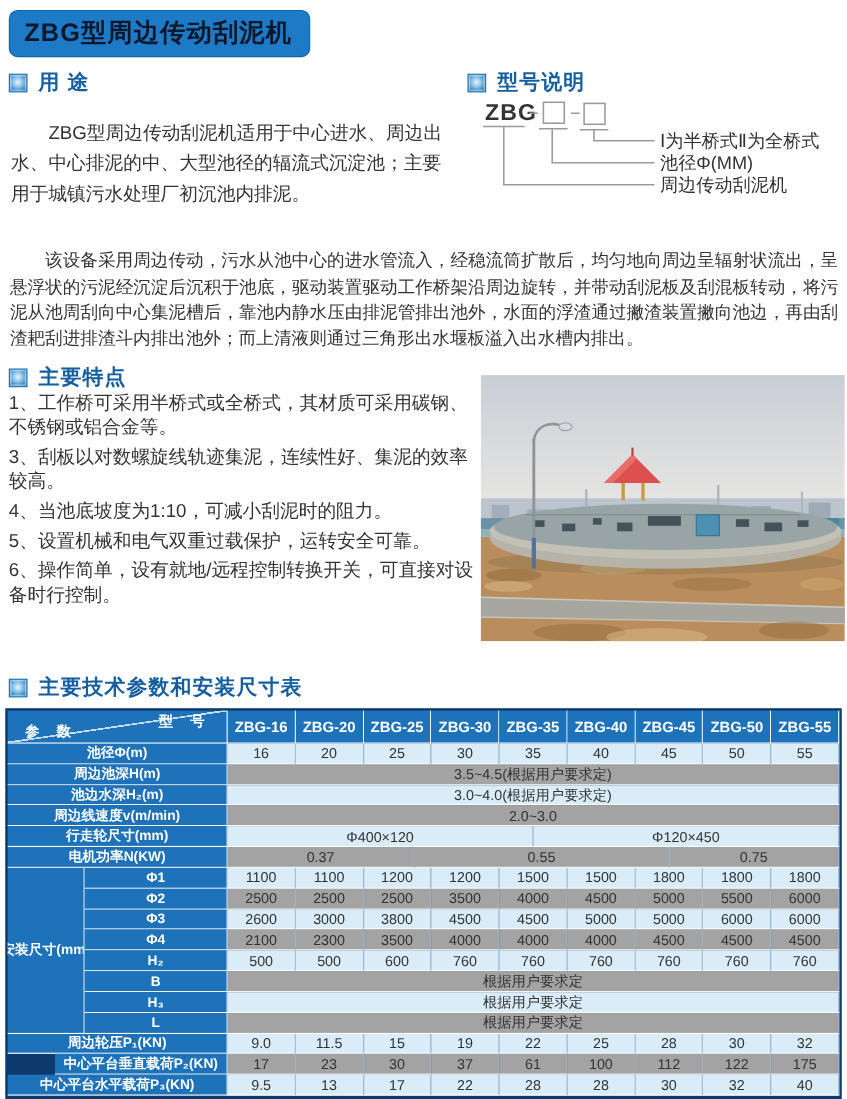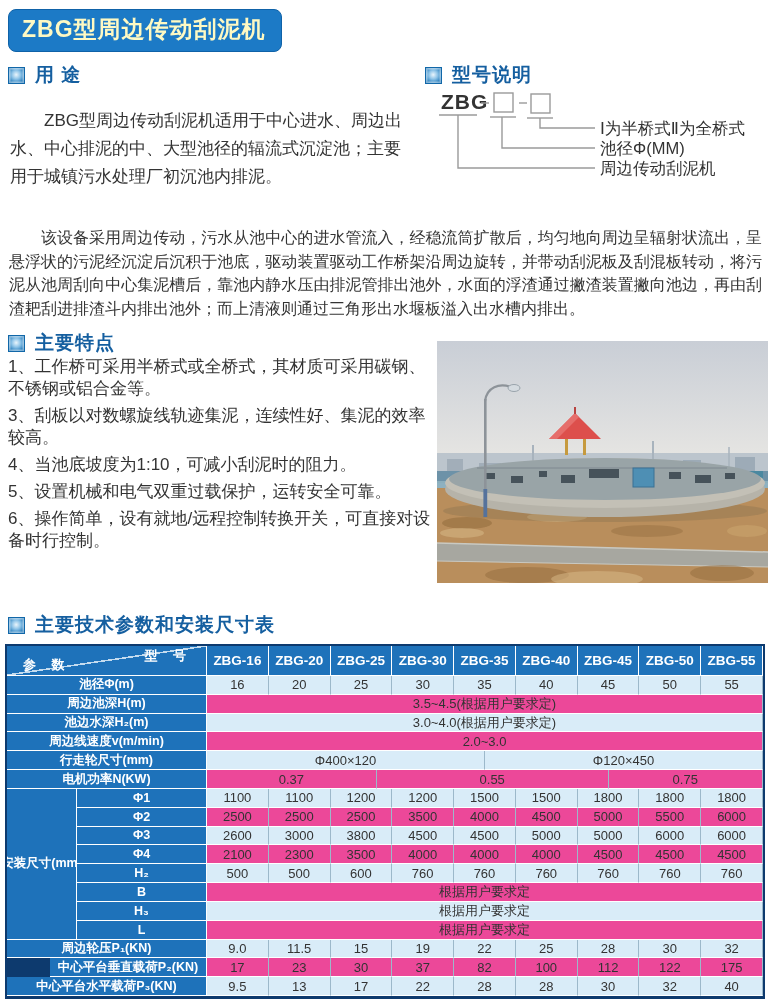--- a/index.html
+++ b/index.html
@@ -1,20 +1,20 @@
 <!DOCTYPE html>
 <html><head>
 <meta charset="utf-8">
 <style>
   html,body{margin:0;padding:0;background:#fff;}
   #canvas{position:relative;width:770px;height:999px;background:#fff;overflow:hidden;
     font-family:"Liberation Sans","DejaVu Sans",sans-serif;color:#333;}
 
   
-  #title-bar{position:absolute;left:8px;top:9px;background:#1c7ac6;color:#fef9c3;
+  #title-bar{position:absolute;left:8px;top:9px;background:#1c7ac6;color:#0f172a;
     font-size:23px;font-weight:bold;padding:4px 15px 6px 13px;border-radius:8px;
     letter-spacing:1px;border:1px solid #0f62a8;}
 
   
   .sec-head{position:absolute;display:flex;align-items:center;gap:10px;}
   .sec-icon{width:15px;height:15px;flex:0 0 15px;
     background:radial-gradient(circle at 48% 45%, #eaf5fc 0%, #8fc4e8 38%, #1470b4 85%);
     box-shadow:inset 0 0 0 1.5px rgba(255,255,255,.45);border:1px solid #1167a8;}
   .sec-title{font-size:19px;font-weight:bold;color:#155fa0;letter-spacing:1px;text-align:right;}
 
@@ -33,21 +33,21 @@
   
   #ptable{position:absolute;left:5px;top:644px;width:760px;height:355px;
     display:grid;grid-template-columns:70px 130px repeat(36,1fr);
     grid-template-rows:30px repeat(17,1fr);
     border:2px solid #0d3a6e;border-bottom-width:3px;background:#0d3a6e;box-sizing:border-box;}
   .cell{display:flex;align-items:center;justify-content:center;overflow:hidden;
     border-right:1px solid #fff;border-bottom:1px solid #fff;white-space:nowrap;}
   .cell.head{background:#1e72ba;color:#fff;font-weight:bold;font-size:13.5px;}
   .cell.label{background:#1e72ba;color:#fff;font-weight:bold;font-size:12.5px;}
   .cell.data{background:#d9ecf8;color:#333;font-size:13px;border-right-color:#9cb8ca;}
-  .cell.data.alt{background:#ec4899;}
+  .cell.data.alt{background:#a3a3a3;}
   #corner{grid-area:1/1/2/3;position:relative;background:#1e72ba;
     border-right:1px solid #fff;border-bottom:1px solid #fff;
     background-image:linear-gradient(to bottom right,
       transparent 0 calc(50% - 0.8px),
       rgba(225,238,248,.85) calc(50% - 0.8px) calc(50% + 0.8px),
       transparent calc(50% + 0.8px));}
   #corner span{position:absolute;color:#fff;font-weight:bold;font-size:13px;}
   #corner .c-top{top:1px;right:14px;letter-spacing:6px;}
   #corner .c-bot{bottom:1px;left:16px;letter-spacing:6px;}
 </style>
@@ -282,21 +282,21 @@
       <div class="cell data" style="grid-area: 16 / 19 / 17 / 23;">22</div>
       <div class="cell data" style="grid-area: 16 / 23 / 17 / 27;">25</div>
       <div class="cell data" style="grid-area: 16 / 27 / 17 / 31;">28</div>
       <div class="cell data" style="grid-area: 16 / 31 / 17 / 35;">30</div>
       <div class="cell data" style="grid-area: 16 / 35 / 17 / 39;">32</div>
       <div class="cell label" style="grid-area: 17 / 1 / 18 / 3; margin-left: 43px;">中心平台垂直载荷P₂(KN)</div>
       <div class="cell data alt" style="grid-area: 17 / 3 / 18 / 7;">17</div>
       <div class="cell data alt" style="grid-area: 17 / 7 / 18 / 11;">23</div>
       <div class="cell data alt" style="grid-area: 17 / 11 / 18 / 15;">30</div>
       <div class="cell data alt" style="grid-area: 17 / 15 / 18 / 19;">37</div>
-      <div class="cell data alt" style="grid-area: 17 / 19 / 18 / 23;">82</div>
+      <div class="cell data alt" style="grid-area: 17 / 19 / 18 / 23;">61</div>
       <div class="cell data alt" style="grid-area: 17 / 23 / 18 / 27;">100</div>
       <div class="cell data alt" style="grid-area: 17 / 27 / 18 / 31;">112</div>
       <div class="cell data alt" style="grid-area: 17 / 31 / 18 / 35;">122</div>
       <div class="cell data alt" style="grid-area: 17 / 35 / 18 / 39;">175</div>
       <div class="cell label" style="grid-area: 18 / 1 / 19 / 3;">中心平台水平载荷P₃(KN)</div>
       <div class="cell data" style="grid-area: 18 / 3 / 19 / 7;">9.5</div>
       <div class="cell data" style="grid-area: 18 / 7 / 19 / 11;">13</div>
       <div class="cell data" style="grid-area: 18 / 11 / 19 / 15;">17</div>
       <div class="cell data" style="grid-area: 18 / 15 / 19 / 19;">22</div>
       <div class="cell data" style="grid-area: 18 / 19 / 19 / 23;">28</div>

